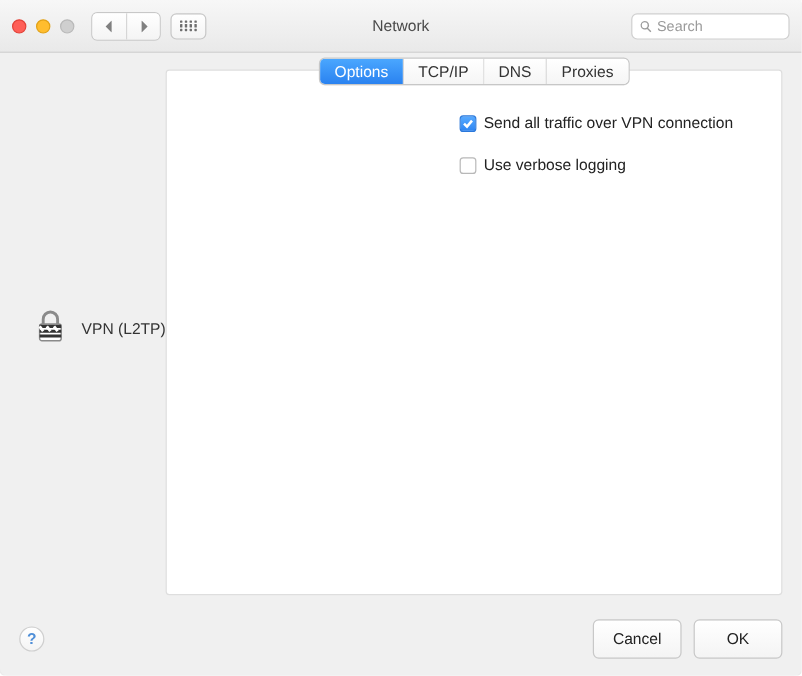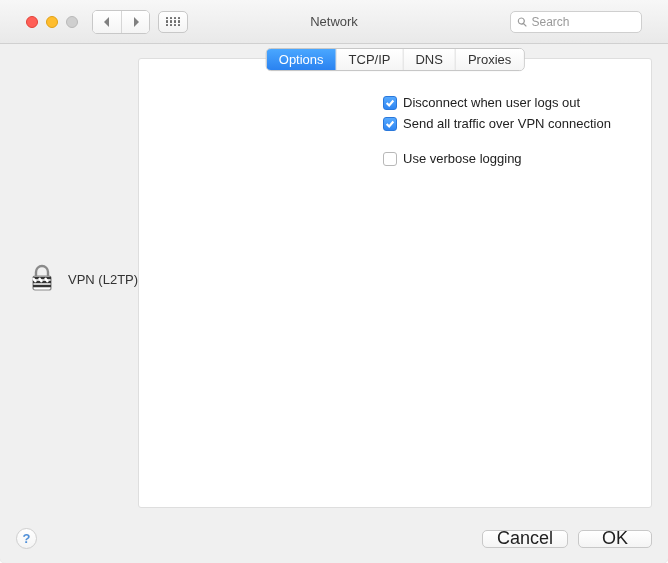--- a/index.html
+++ b/index.html
@@ -19,21 +19,21 @@
       box-shadow: 0 0 0 1px rgba(0,0,0,0.08);
       display: flex;
       flex-direction: column;
     }
     .titlebar {
       height: 44px;
       background: linear-gradient(#f7f7f7, #e9e9e9);
       border-bottom: 1px solid #d0d0d0;
       display: flex;
       align-items: center;
-      padding: 0 26px;
+      padding: 0 10px;
       position: relative;
     }
     .traffic {
       display: flex;
       gap: 8px;
       align-items: center;
     }
     .traffic span {
       width: 12px; height: 12px; border-radius: 50%;
       display: inline-block;
@@ -176,26 +176,26 @@
       border: 1px solid #cfcfcf;
       background: linear-gradient(#ffffff, #f4f4f4);
       display: flex; align-items: center; justify-content: center;
       color: #4f8fd8;
       font-weight: 600;
       font-size: 13px;
     }
     .footer .spacer { flex: 1; }
     .btn-std {
       min-width: 74px;
-      height: 18px;
+      height: 33px;
       padding: 0 14px;
       border: 1px solid #c8c8c8;
       border-radius: 5px;
       background: linear-gradient(#ffffff, #f4f4f4);
-      font-size: 18px;
+      font-size: 13px;
       color: #222;
       display: flex; align-items: center; justify-content: center;
     }
   </style>
 </head>
 <body>
 
 <div class="window">
   <div class="titlebar">
     <div class="traffic">
@@ -252,28 +252,20 @@
     </div>
 
     <div class="panel">
       <div class="tab-strip">
         <div class="tab active">Options</div>
         <div class="tab">TCP/IP</div>
         <div class="tab">DNS</div>
         <div class="tab">Proxies</div>
       </div>
       <div class="panel-content">
-        <div class="option-row">
-          <span class="checkbox checked">
-            <svg viewBox="0 0 12 12">
-                <path d="M2 6 L5 9 L10 3"></path>
-              </svg>
-          </span>
-          <span>Disconnect when user logs out</span>
-        </div>
         <div class="option-row">
           <span class="checkbox checked">
             <svg viewBox="0 0 12 12">
                 <path d="M2 6 L5 9 L10 3"></path>
               </svg>
           </span>
           <span>Send all traffic over VPN connection</span>
         </div>
         <div class="section-gap"></div>
         <div class="option-row">

